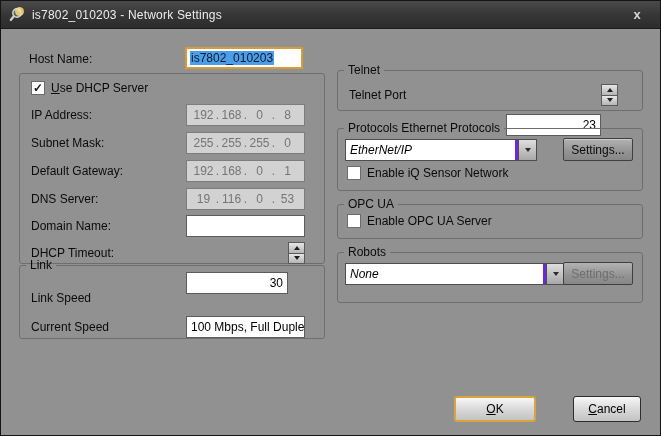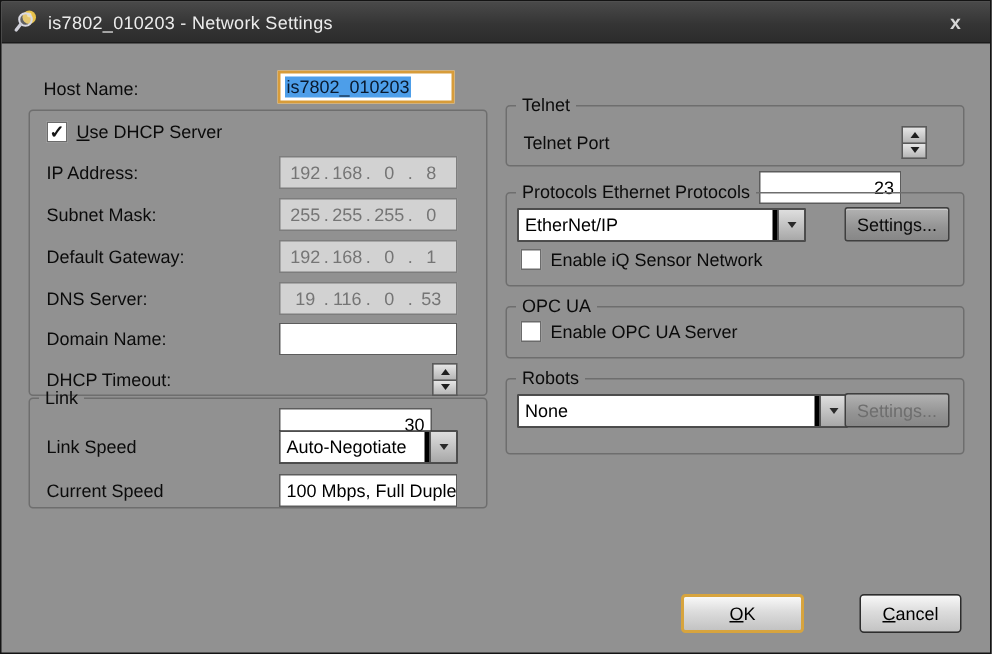--- a/index.html
+++ b/index.html
@@ -60,22 +60,22 @@
   }
   .spin .sbtn {
     flex:1; background:linear-gradient(#e6e6e6,#b5b5b5);
     border:1px solid #5a5a5a; display:flex; align-items:center; justify-content:center;
   }
   .spin .sbtn + .sbtn { border-top:none; }
   .tri-up { width:0; height:0; border-left:3.5px solid transparent; border-right:3.5px solid transparent; border-bottom:4px solid #1e1e1e; }
   .tri-dn { width:0; height:0; border-left:3.5px solid transparent; border-right:3.5px solid transparent; border-top:4px solid #1e1e1e; }
   
   .combo {
-    position:absolute; height:22px; border:1px solid #4e4e4e; background:#000000;
-    display:flex; align-items:stretch;
+    position:absolute; height:22px; border:1px solid #4e4e4e; background:#6d28d9;
+    display:flex; align-items:stretch;font-style:italic;
   }
   .combo .ctext {
     flex:1; background:#fff; color:#000; padding:2px 4px;
     white-space:nowrap; overflow:hidden; display:flex; align-items:center;
   }
   .combo .cbtn {
     width:18px; margin-left:3px; background:linear-gradient(#dedede,#a8a8a8);
     border-left:1px solid #4e4e4e; display:flex; align-items:center; justify-content:center;
   }
   .combo .cbtn .tri-dn { border-top-color:#2a2a2a; }
@@ -194,26 +194,20 @@
       </div>
     <div class="sbtn">
         <span class="tri-dn"></span>
       </div>
   </div>
 
   <fieldset class="groupbox" style="left:18px; top:257px; width:306px; height:81px;">
     <legend>Link</legend>
   </fieldset>
   <span class="label" style="left:30px; top:290px;">Link Speed</span>
-  <div class="combo" style="left:185px; top:286px; width:119px;">
-    <span class="ctext">Auto-Negotiate</span>
-    <span class="cbtn">
-        <span class="tri-dn"></span>
-      </span>
-  </div>
   <span class="label" style="left:30px; top:319px;">Current Speed</span>
   <div class="tb" style="left:185px; top:315px; width:119px;">
     <span>100 Mbps, Full Duplex</span>
   </div>
 
   <fieldset class="groupbox" style="left:336px; top:62px; width:306px; height:48px;">
     <legend>Telnet</legend>
   </fieldset>
   <span class="label" style="left:348px; top:87px;">Telnet Port</span>
   <div class="tb num" style="left:505px; top:83px; width:95px;">

